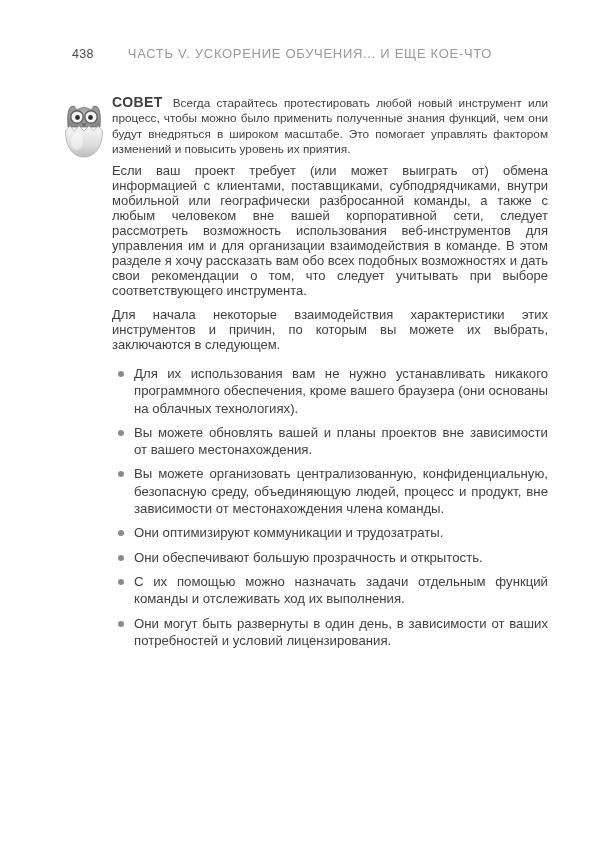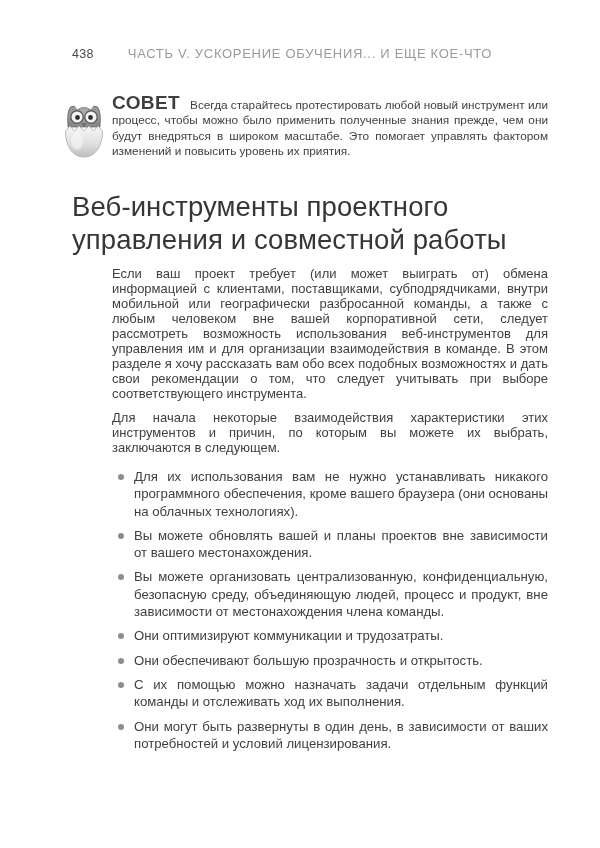--- a/index.html
+++ b/index.html
@@ -53,21 +53,21 @@
   }
   .tip-content{
     width:438px;
     font-size:11.8px;
     line-height:15.4px;
     color:var(--body-text);
     text-align:justify;
   }
   .tip-label{
     font-weight:bold;
-    font-size:19px;
+    font-size:14px;
     letter-spacing:0.4px;
     padding-right:10px;
   }
   .section-title{
     margin:27px 0 10px 0;
     font-size:27.5px;
     line-height:33px;
     font-weight:400;
     color:var(--heading-text);
     letter-spacing:0.1px;
@@ -139,26 +139,24 @@
         <circle cx="15.5" cy="20.5" r="2.4" fill="#2f2f2f"></circle>
         <circle cx="28.5" cy="20.5" r="2.4" fill="#2f2f2f"></circle>
         <path d="M19.5 26 L24.5 26 L22 30 Z" fill="#6a6a6a"></path>
 
         <path d="M3.5 34 L8 29 L12.5 34 L17 29 L22 34 L27 29 L31.5 34 L36 29 L40.5 34
                  C40.5 49 33.5 60 22 60 C10.5 60 3.5 49 3.5 34 Z" fill="url(#eggGrad)" stroke="#ababab" stroke-width="0.8"></path>
         <ellipse cx="15" cy="44" rx="6" ry="9" fill="#ffffff" opacity="0.45"></ellipse>
       </svg>
     </span>
     <div class="tip-content">
-      <span class="tip-label">СОВЕТ</span><span>Всегда старайтесь протестировать любой новый инструмент или процесс, чтобы можно было применить полученные знания прежде, чем они будут внедряться в широком масштабе. Это помогает управлять фактором изменений и повысить уровень их приятия.</span>
+      <span class="tip-label">СОВЕТ</span><span>Всегда старайтесь протестировать любой новый инструмент или процесс, чтобы можно было применить полученные знания функций, чем они будут внедряться в широком масштабе. Это помогает управлять фактором изменений и повысить уровень их приятия.</span>
     </div>
   </div>
 
-  <h1 class="section-title">Веб-инструменты проектного
-управления и совместной работы</h1>
 
   <div class="body-copy">
     <p>Если ваш проект требует (или может выиграть от) обмена информацией с клиентами, поставщиками, субподрядчиками, внутри мобильной или географически разбросанной команды, а также с любым человеком вне вашей корпоративной сети, следует рассмотреть возможность использования веб-инструментов для управления им и для организации взаимодействия в команде. В этом разделе я хочу рассказать вам обо всех подобных возможностях и дать свои рекомендации о том, что следует учитывать при выборе соответствующего инструмента.</p>
     <p>Для начала некоторые взаимодействия характеристики этих инструментов и причин, по которым вы можете их выбрать, заключаются в следующем.</p>
   </div>
 
   <ul class="bullet-list">
     <li>Для их использования вам не нужно устанавливать никакого программного обеспечения, кроме вашего браузера (они основаны на облачных технологиях).</li>
     <li>Вы можете обновлять вашей и планы проектов вне зависимости от вашего местонахождения.</li>
     <li>Вы можете организовать централизованную, конфиденциальную, безопасную среду, объединяющую людей, процесс и продукт, вне зависимости от местонахождения члена команды.</li>

